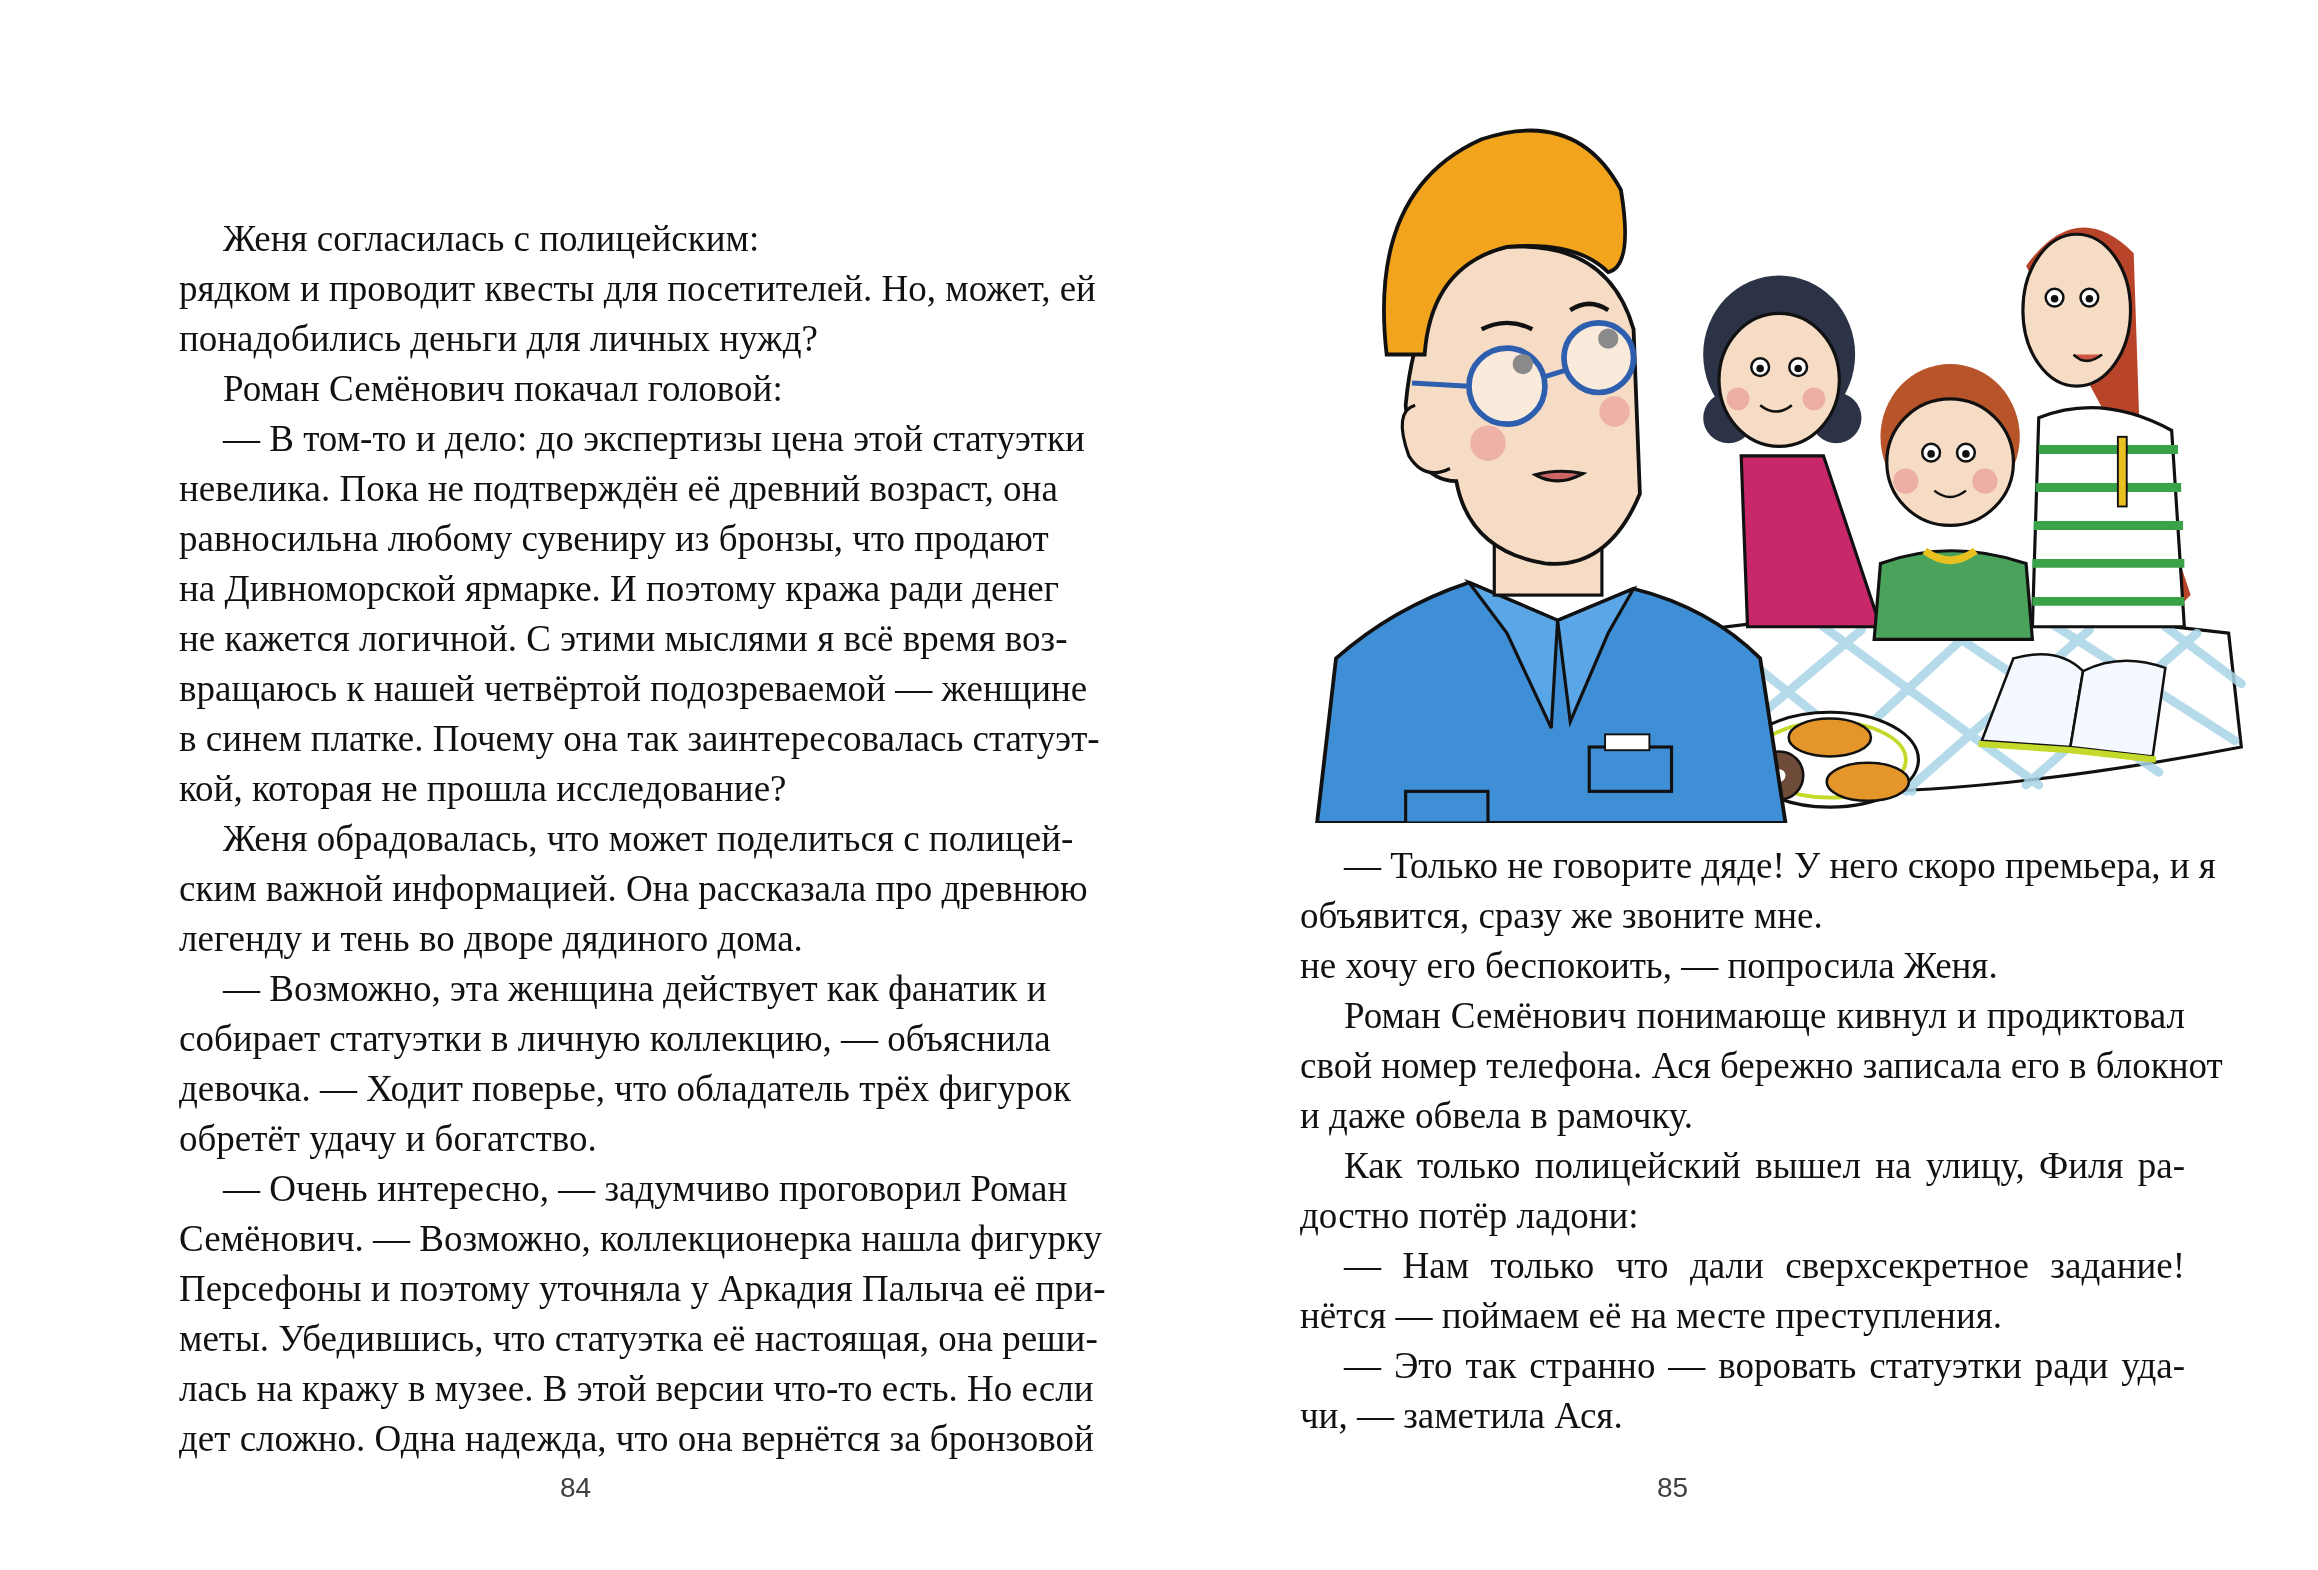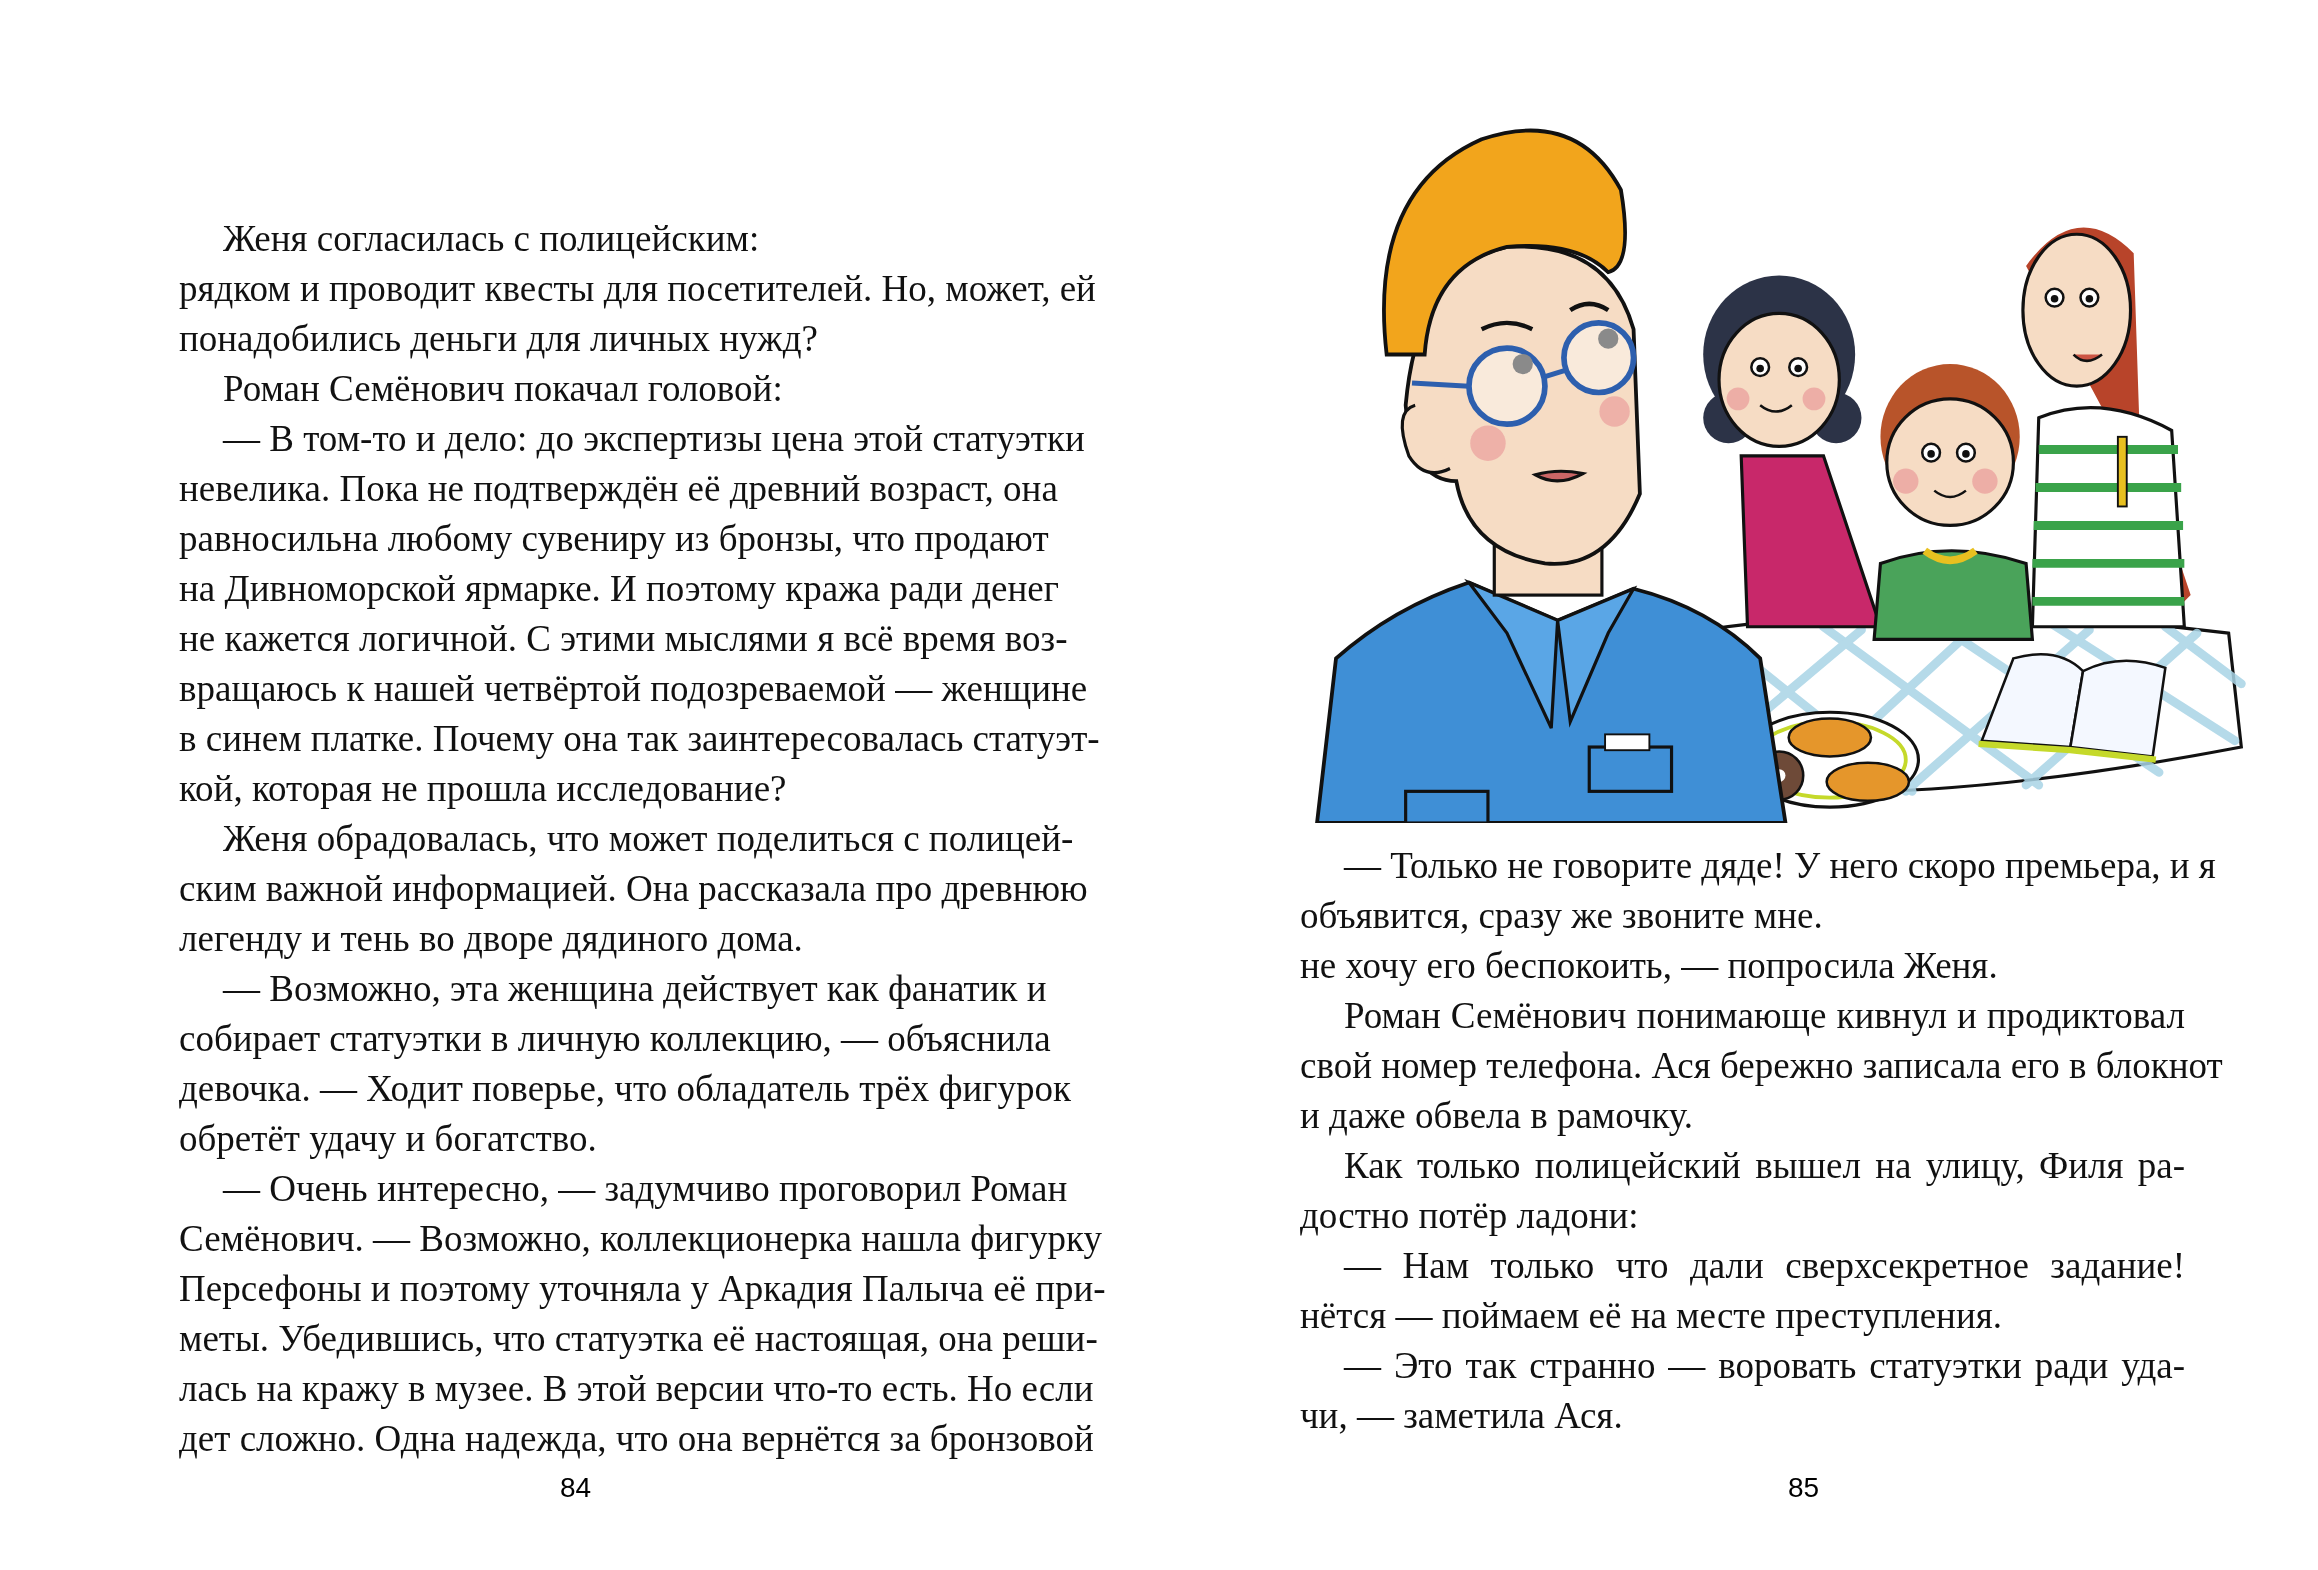--- a/index.html
+++ b/index.html
@@ -21,24 +21,24 @@
     }
     .left-text  { left: 179px; top: 214px; width: 849px; }
     .right-text { left: 1300px; top: 841px; width: 885px; }
 
     .line { display: block; white-space: nowrap; text-align: justify; text-align-last: justify; }
     .line.last { text-align-last: left; }
     .line.indent { text-indent: 44px; }
 
     .page-number {
       position: absolute; font-family: "Liberation Sans", "DejaVu Sans", sans-serif;
-      font-size: 28px; color: #000000; top: 1472px;
+      font-size: 28px; color: #404040; top: 1472px;
     }
     .pn-left  { left: 560px; }
-    .pn-right { left: 1788px; }
+    .pn-right { left: 1657px; }
 
     
     .illustration {
       position: absolute; left: 1279px; top: 0; width: 1013px; height: 823px;
     }
     .illustration svg { width: 100%; height: 100%; display: block; }
   </style>
 </head>
 <body>
 

